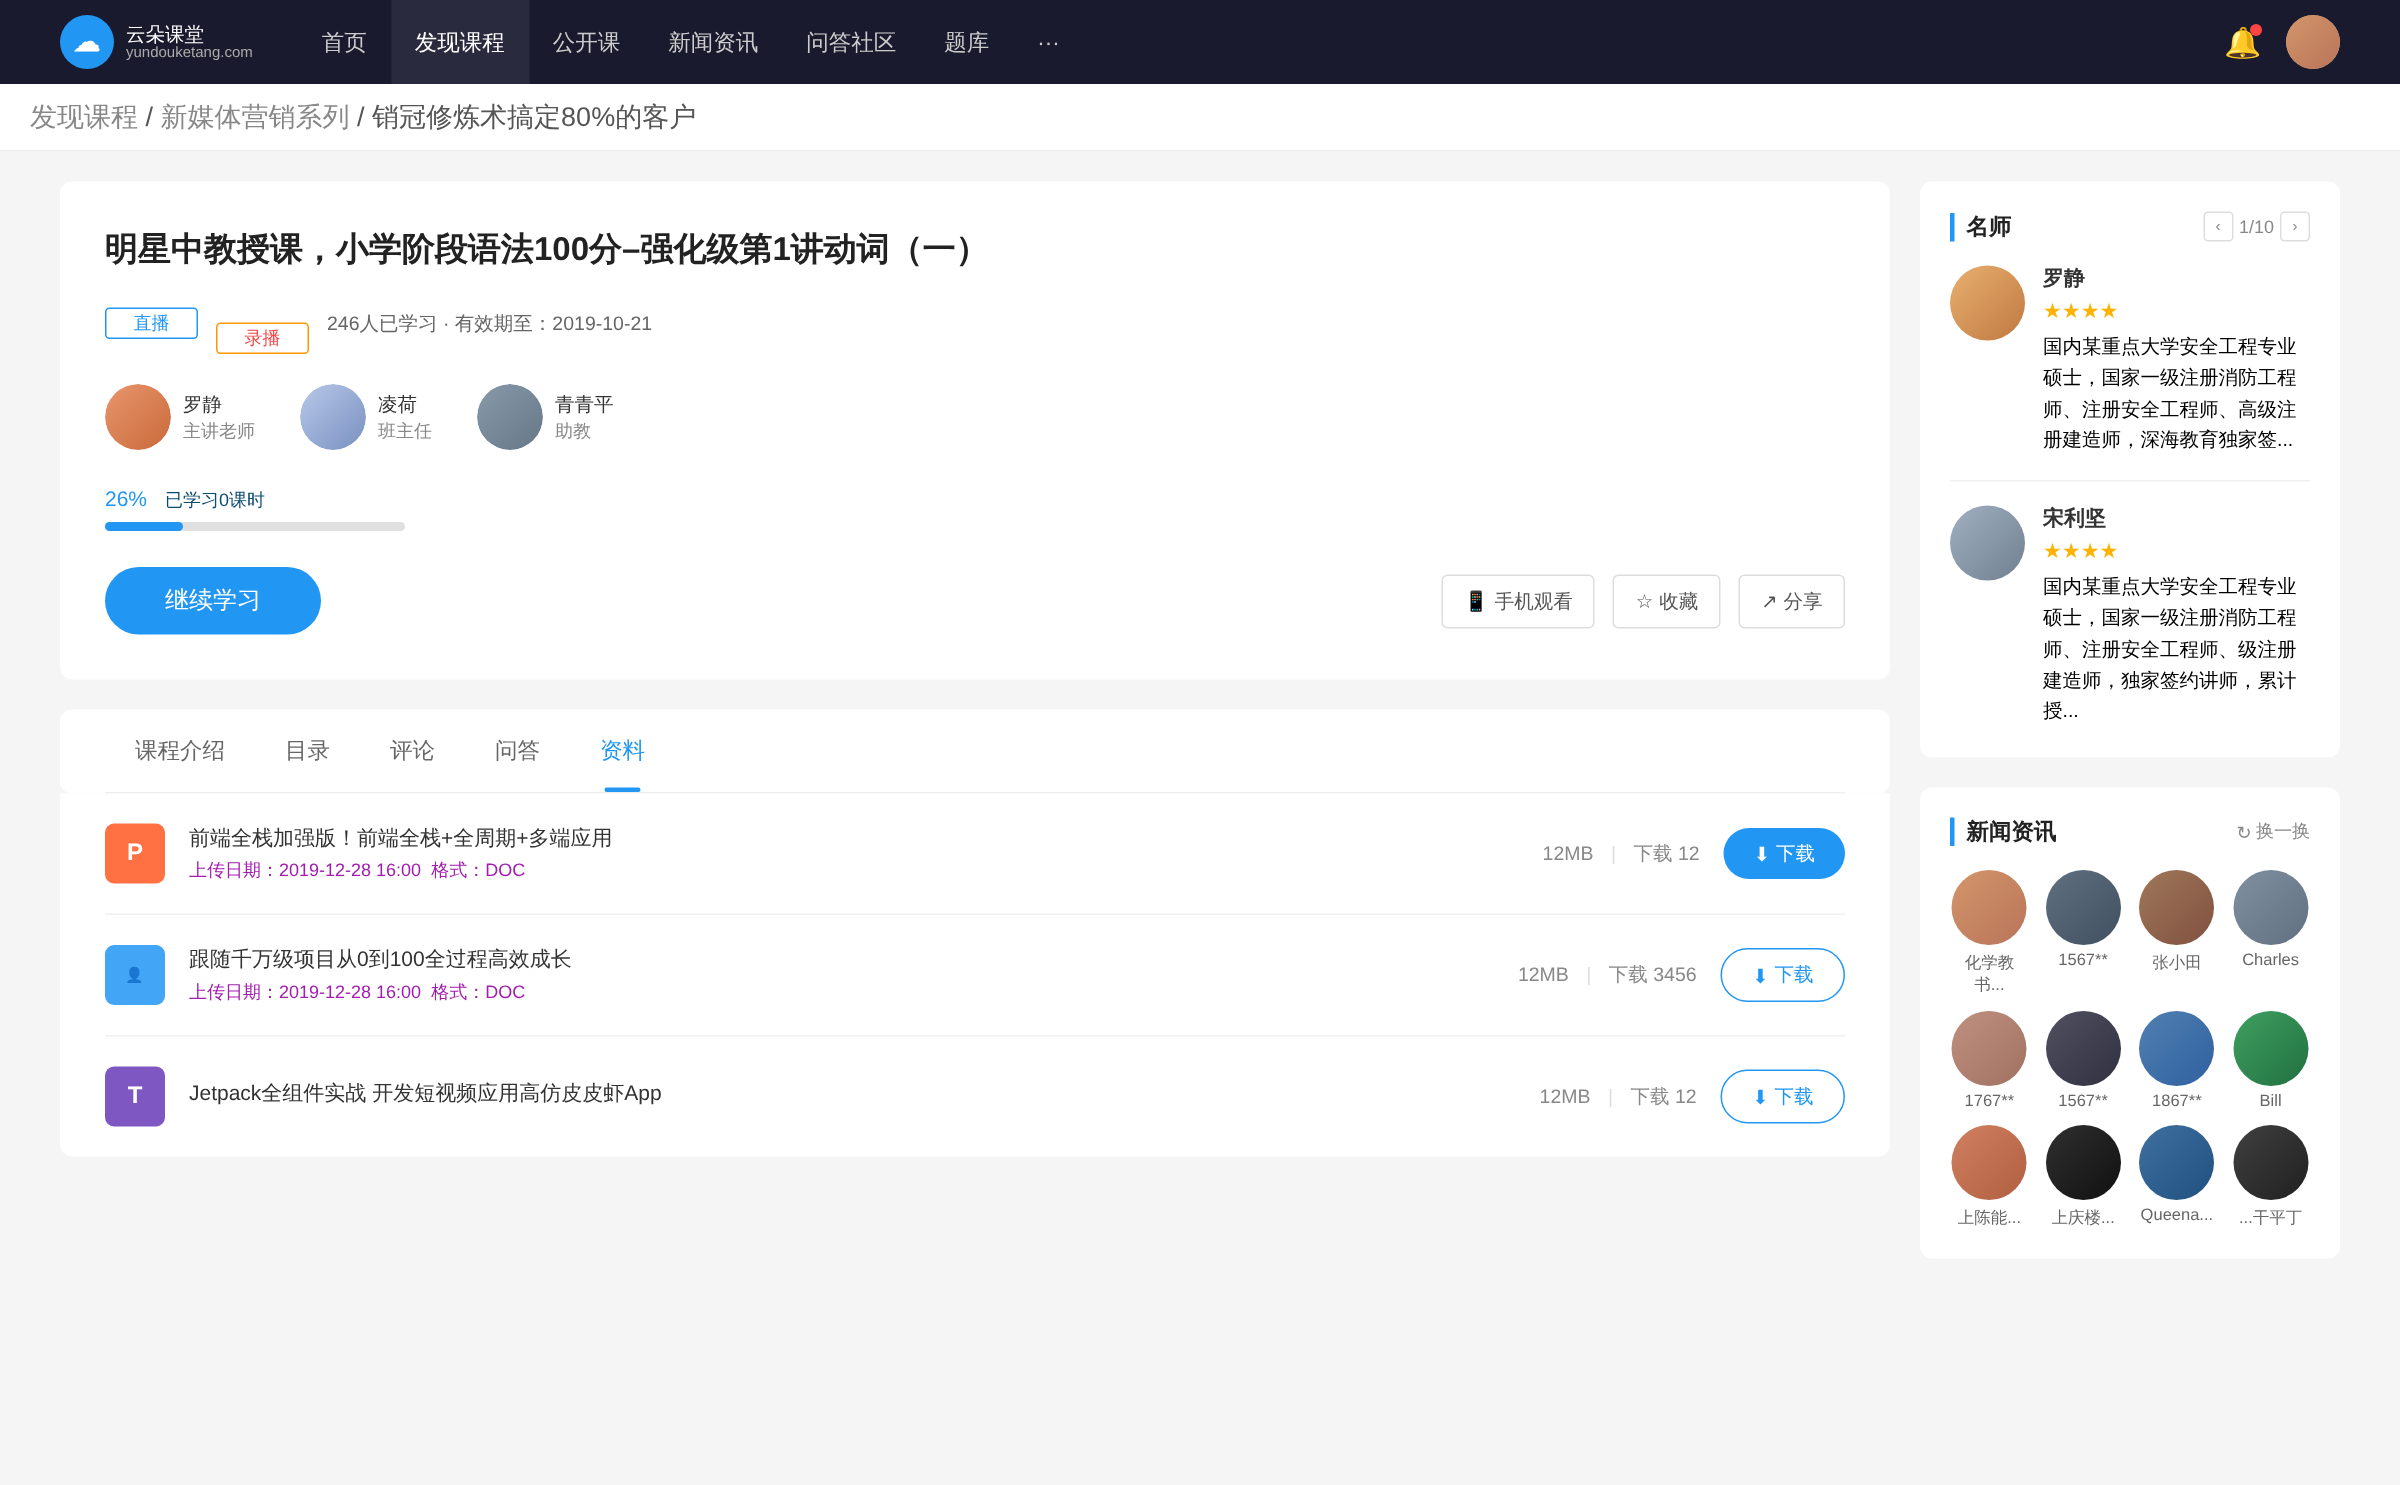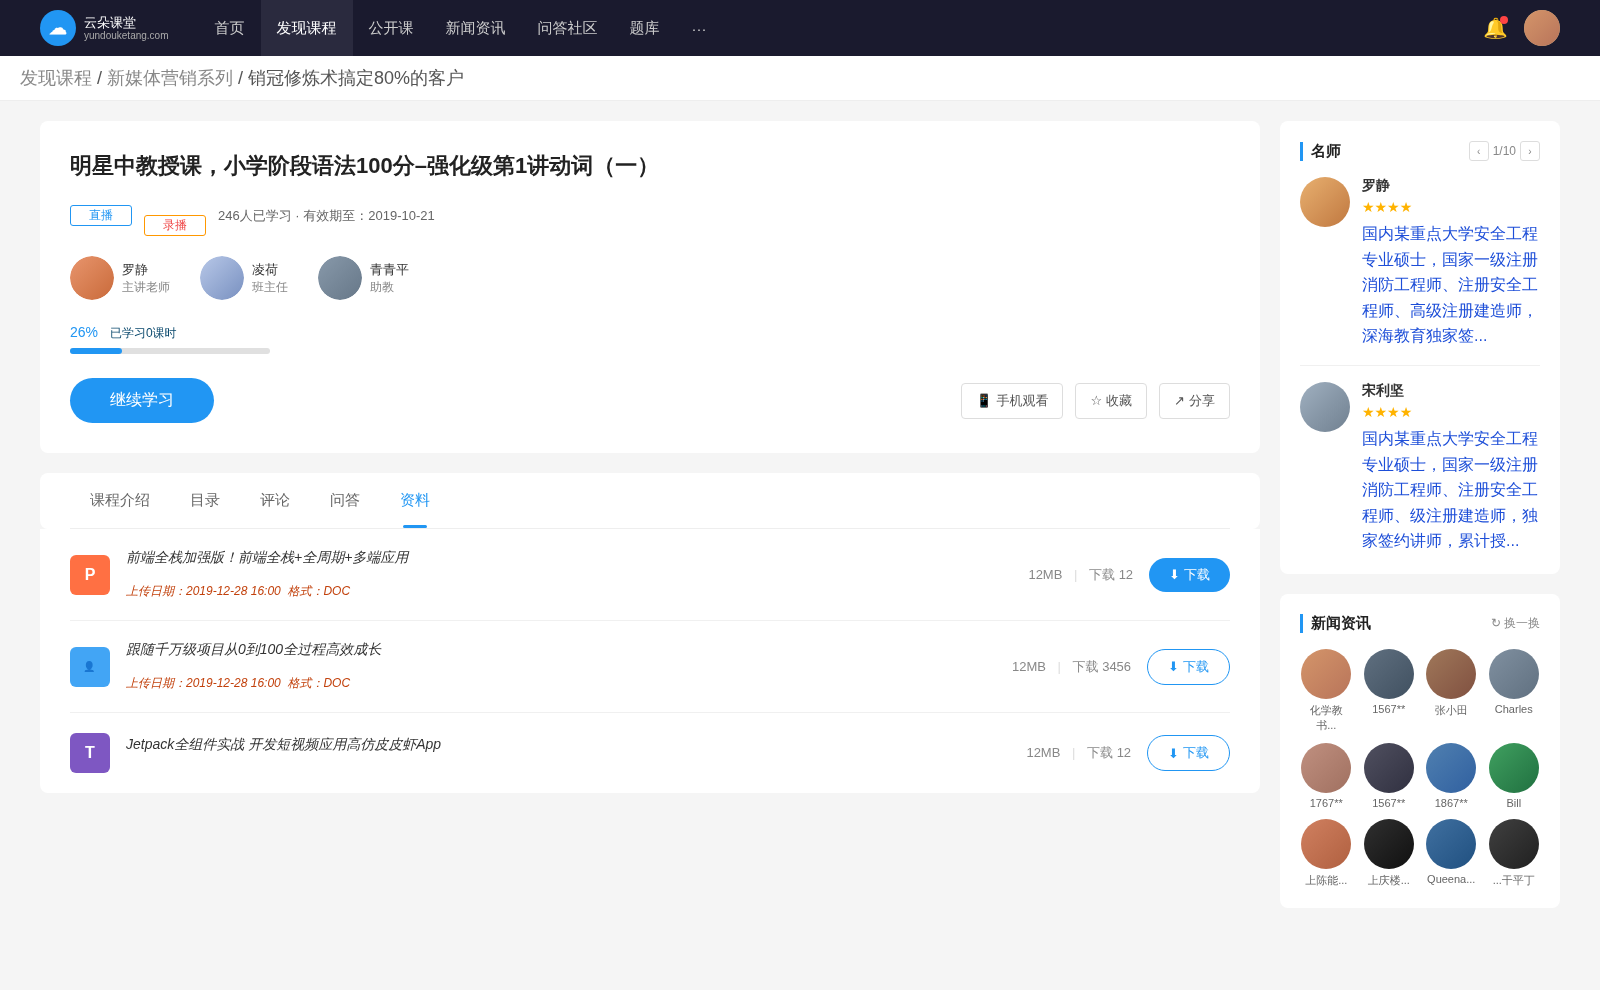--- a/index.html
+++ b/index.html
@@ -68,23 +68,23 @@
     .tab.active::after { content: ''; position: absolute; bottom: 0; left: 50%; transform: translateX(-50%); width: 24px; height: 3px; background: #2196f3; border-radius: 2px; }
 
     
     .resources { background: white; border-radius: 0 0 8px 8px; padding: 0 30px; }
     .resource-item { display: flex; align-items: center; padding: 20px 0; border-bottom: 1px solid #f0f0f0; gap: 16px; }
     .resource-item:last-child { border-bottom: none; }
     .resource-icon { width: 40px; height: 40px; border-radius: 6px; display: flex; align-items: center; justify-content: center; color: white; font-size: 16px; font-weight: bold; flex-shrink: 0; }
     .ri-orange { background: #ff7043; }
     .ri-blue { background: #42a5f5; }
     .ri-purple { background: #7e57c2; }
-    .resource-info { flex: 1; font-style: italic; }
+    .resource-info { flex: 1; }
     .resource-name { font-size: 14px; color: #333; font-weight: 500; margin-bottom: 4px; }
-    .resource-meta { font-size: 12px; color: #c2410c; margin-top: 16px; }
+    .resource-meta { font-size: 12px; color: #a21caf; }
     .resource-stats { color: #888; font-size: 13px; white-space: nowrap; }
     .resource-sep { color: #ddd; margin: 0 8px; }
     .btn-download { border: 1px solid #2196f3; color: #2196f3; background: white; padding: 8px 20px; border-radius: 20px; cursor: pointer; font-size: 13px; display: flex; align-items: center; gap: 4px; }
     .btn-download-filled { background: #2196f3; color: white; border: none; padding: 8px 20px; border-radius: 20px; cursor: pointer; font-size: 13px; display: flex; align-items: center; gap: 4px; }
 
     
     .right-panel { width: 280px; flex-shrink: 0; }
 
     
     .side-card { background: white; border-radius: 8px; padding: 20px; margin-bottom: 20px; }
@@ -94,21 +94,21 @@
     .pag-btn { width: 20px; height: 20px; border: 1px solid #ddd; border-radius: 3px; display: flex; align-items: center; justify-content: center; cursor: pointer; font-size: 10px; }
 
     .teacher-side { display: flex; gap: 12px; margin-bottom: 16px; padding-bottom: 16px; border-bottom: 1px solid #f0f0f0; }
     .teacher-side:last-child { border-bottom: none; margin-bottom: 0; padding-bottom: 0; }
     .teacher-side-avatar { width: 50px; height: 50px; border-radius: 50%; overflow: hidden; flex-shrink: 0; }
     .ts-av-1 { background: linear-gradient(135deg, #e8b070, #c07840); }
     .ts-av-2 { background: linear-gradient(135deg, #a0b0c0, #708090); }
     .teacher-side-info { flex: 1; }
     .ts-name { font-size: 14px; font-weight: bold; color: #333; margin-bottom: 4px; }
     .ts-stars { color: #ffb300; font-size: 14px; margin-bottom: 6px; }
-    .ts-desc { font-size: 16px; color: #1d4ed8; line-height: 1.6; }
+    .ts-desc { font-size: 13px; color: #000000; line-height: 1.6; }
 
     
     .classmates-grid { display: grid; grid-template-columns: repeat(4, 1fr); gap: 10px; }
     .classmate { display: flex; flex-direction: column; align-items: center; gap: 4px; }
     .classmate-avatar { width: 50px; height: 50px; border-radius: 50%; overflow: hidden; }
     .classmate-name { font-size: 11px; color: #666; text-align: center; }
     .refresh-btn { font-size: 12px; color: #888; cursor: pointer; display: flex; align-items: center; gap: 3px; }
 
     
     .av-c1 { background: linear-gradient(135deg, #d4956a, #b8745a); }

